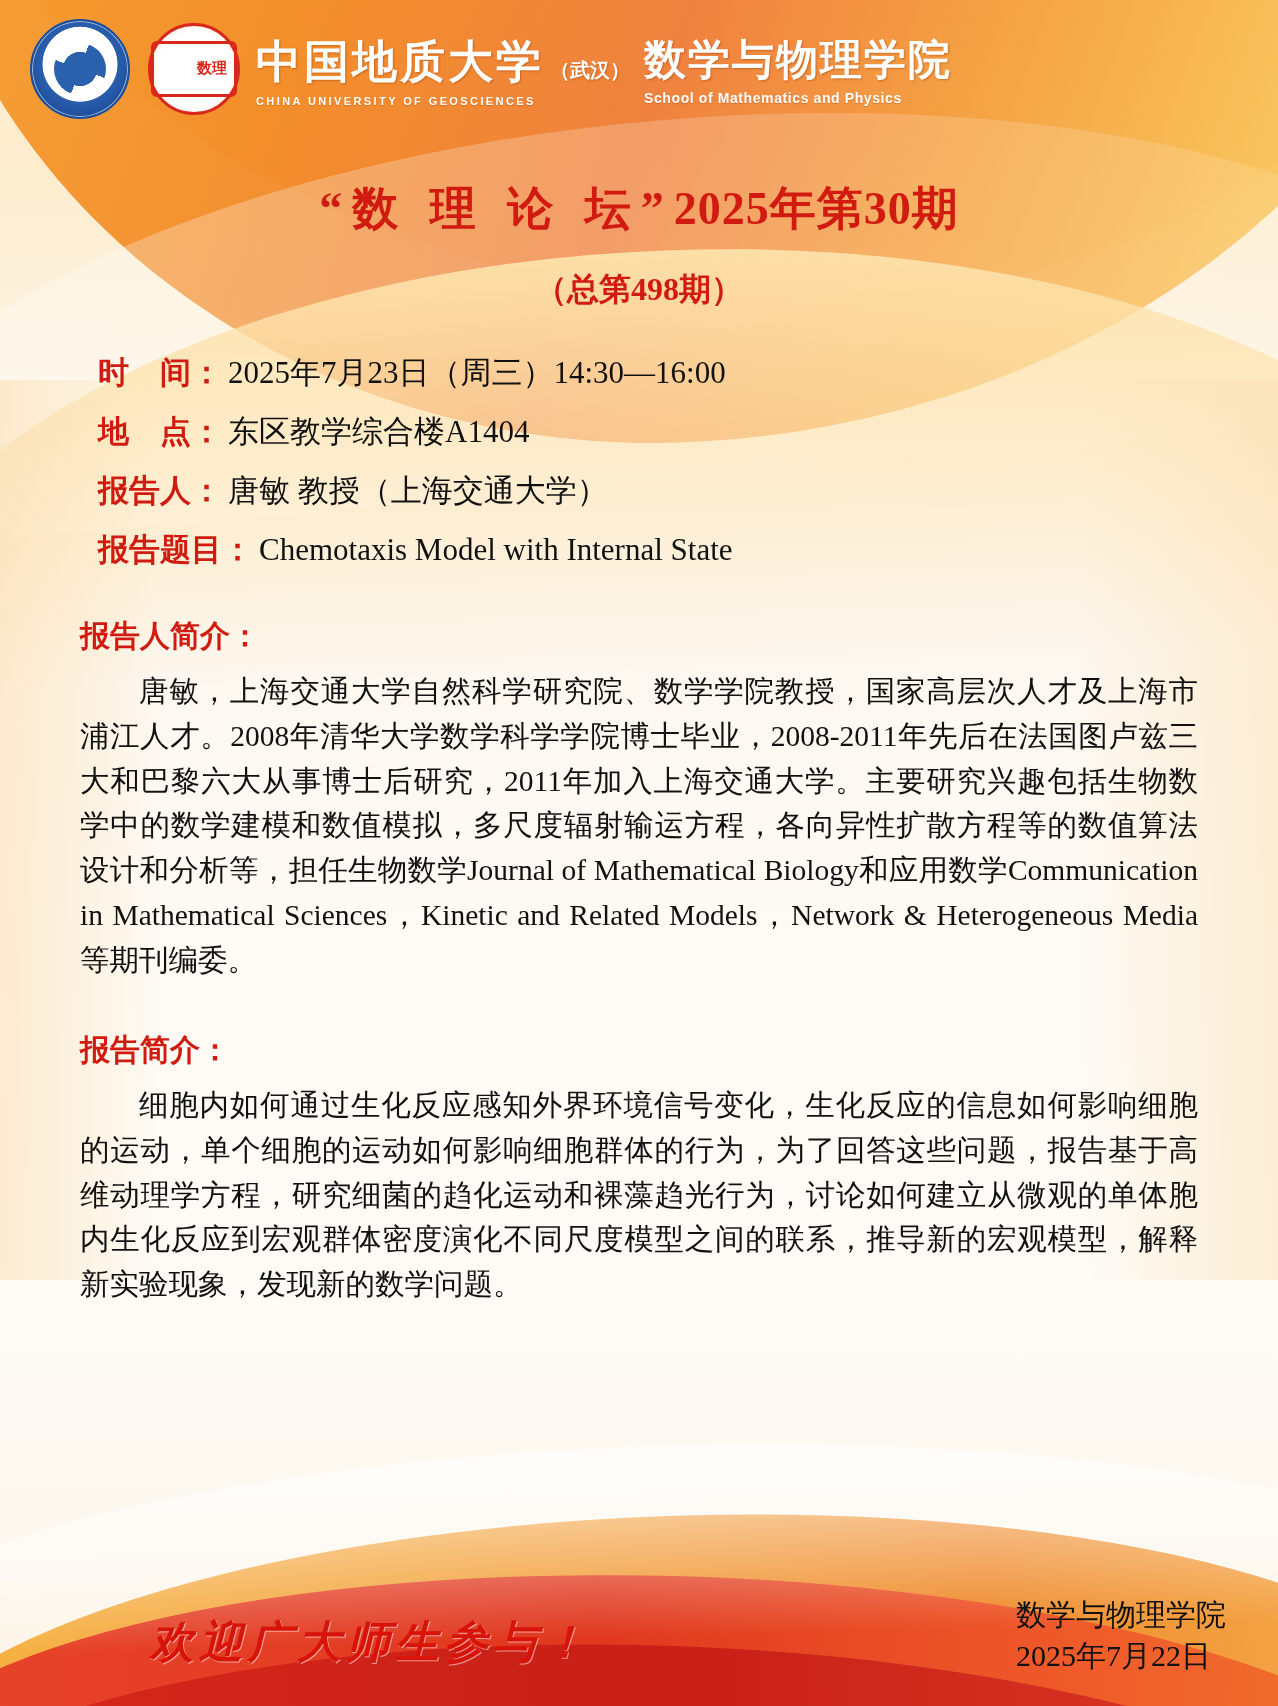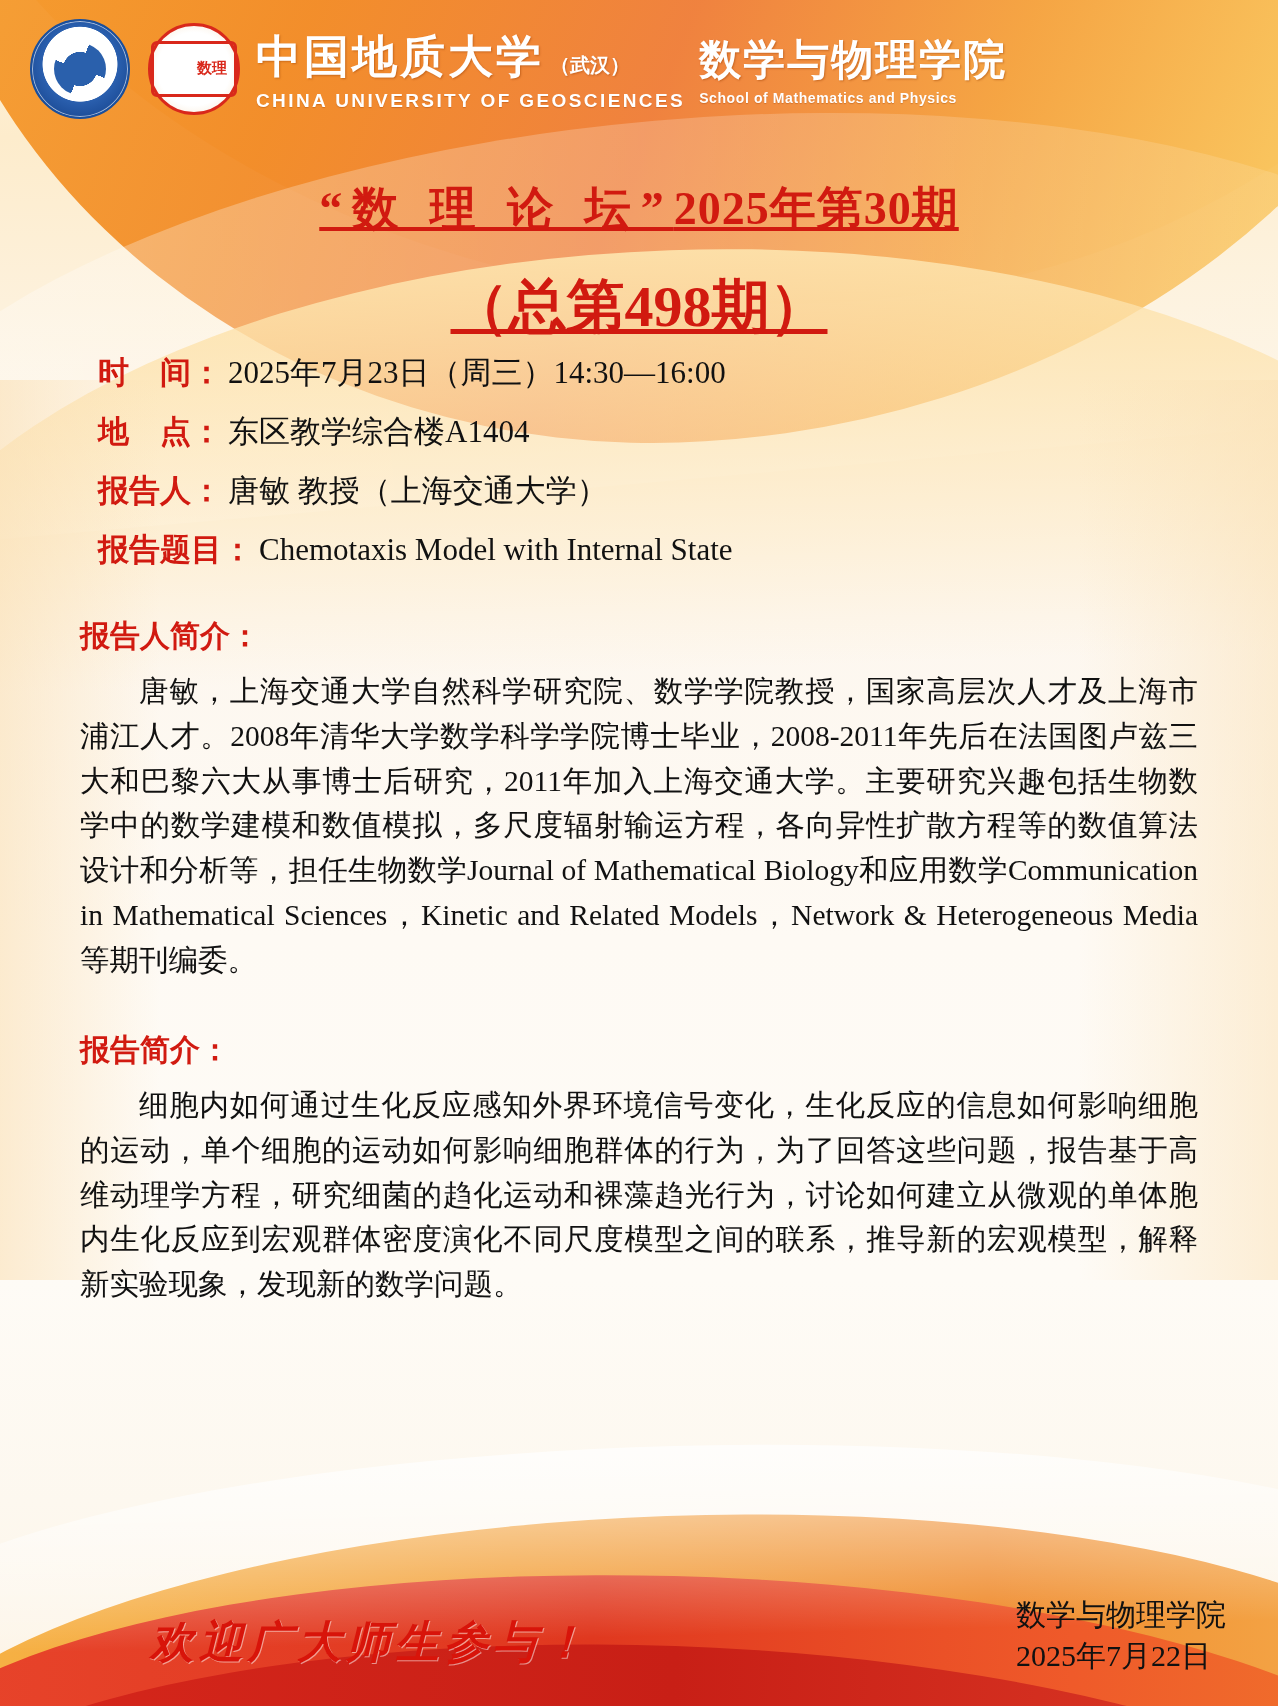--- a/index.html
+++ b/index.html
@@ -150,21 +150,21 @@
   }
   .univ-block { margin-left: 16px; display: flex; flex-direction: column; justify-content: center; }
   .univ-cn {
     font-size: 45px; font-weight: bold; color: #ffffff; letter-spacing: 3px;
     text-shadow: 1px 1px 2px rgba(150,60,0,.45);
     font-family: "Liberation Serif", serif;
     display: flex; align-items: baseline;
   }
   .univ-cn .paren { font-size: 20px; margin-left: 6px; letter-spacing: 0; }
   .univ-en {
-    font-size: 19px; color: #ffffff; letter-spacing: 2.4px; margin-top: 3px;
+    font-size: 11px; color: #ffffff; letter-spacing: 2.4px; margin-top: 3px;
     font-family: "Liberation Sans", sans-serif; font-weight: bold;
     text-shadow: 0 1px 1px rgba(150,60,0,.35);
   }
   .school-block { margin-left: 14px; display: flex; flex-direction: column; justify-content: center; }
   .school-cn {
     font-size: 42px; font-weight: bold; color: #ffffff; letter-spacing: 2px;
     text-shadow: 1px 1px 2px rgba(150,60,0,.45);
   }
   .school-en {
     font-size: 14px; color: #ffffff; letter-spacing: .6px; margin-top: 2px;
@@ -173,25 +173,24 @@
   }
 
   
   .content { position: absolute; left: 0; top: 0; width: 100%; z-index: 6; }
 
   .title1, .title2 {
     text-align: center;
     color: #d11a10;
     font-weight: bold;
     font-family: "Liberation Serif", serif;
-    text-decoration: underline;
   }
   .title1 { position: absolute; top: 178px; left: 0; width: 100%; font-size: 46px; letter-spacing: 1px; }
   .title1 .sp { letter-spacing: 10px; }
-  .title2 { position: absolute; top: 268px; left: 0; width: 100%; font-size: 58px; }
+  .title2 { position: absolute; top: 268px; left: 0; width: 100%; font-size: 32px; }
 
   .meta { position: absolute; top: 352px; left: 98px; width: 1100px; }
   .meta-row { display: flex; align-items: baseline; margin-bottom: 17px; font-size: 31px; }
   .meta-label {
     color: #d11a10; font-weight: bold; flex: none; white-space: nowrap;
     font-family: "Liberation Serif", serif;
   }
   .meta-value { color: #111; margin-left: 6px; font-family: "Liberation Serif", serif; }
 
   .section { position: absolute; left: 80px; width: 1118px; }

